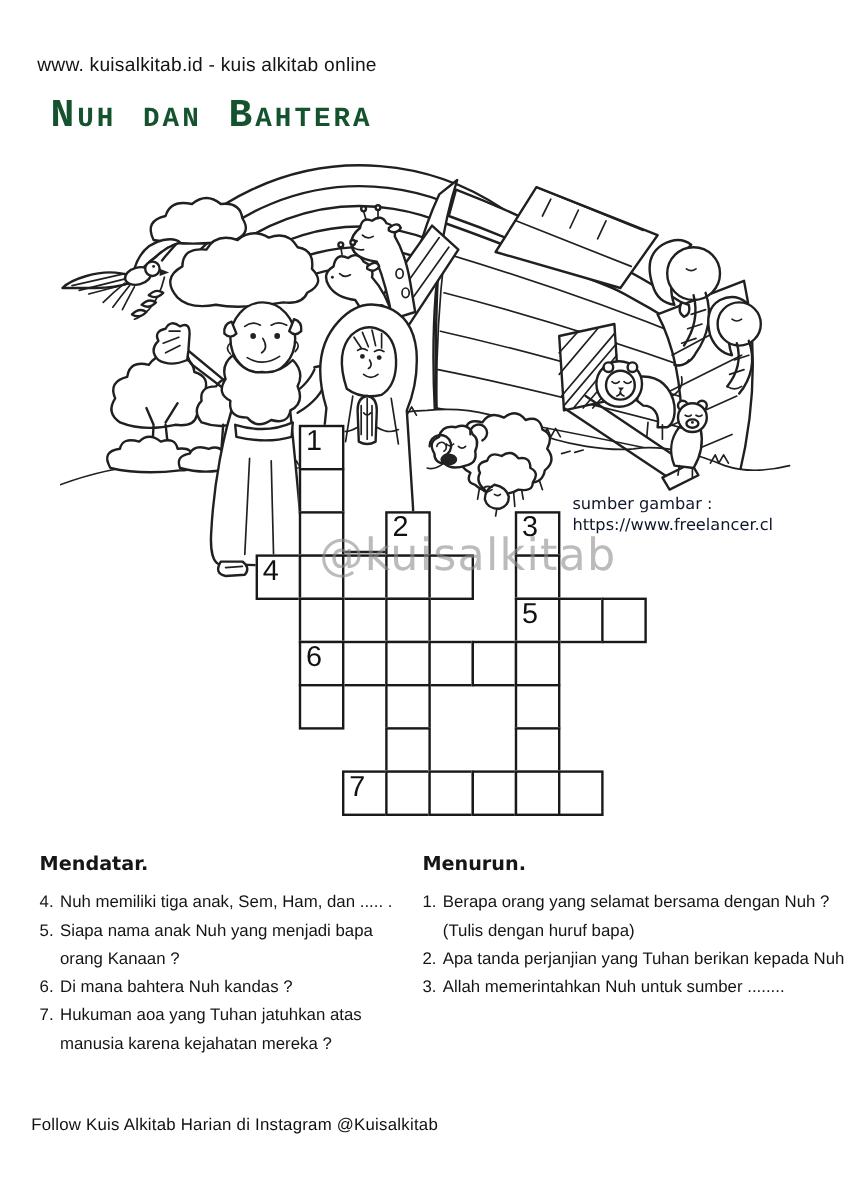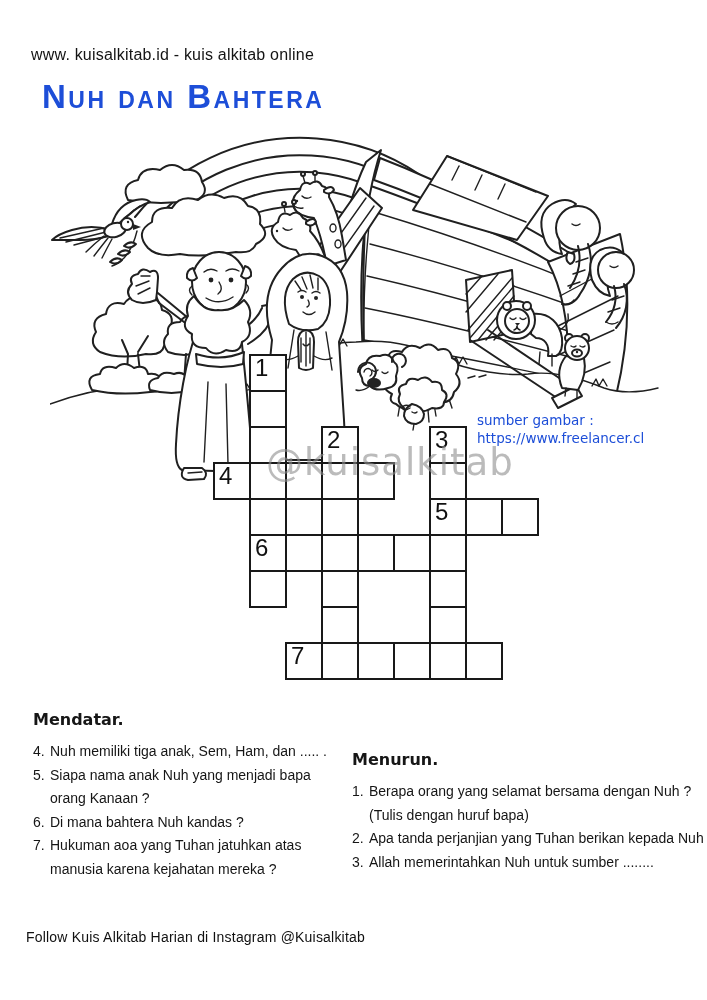--- a/index.html
+++ b/index.html
@@ -3,45 +3,45 @@
 <meta charset="utf-8">
 <style>
   html,body{margin:0;padding:0;}
   body{
     width:707px;height:1000px;position:relative;background:#ffffff;
     font-family:"Liberation Sans", sans-serif;color:#111;overflow:hidden;
   }
   .abs{position:absolute;}
   .header-url{left:31px;top:46px;font-size:16px;letter-spacing:.2px;color:#141414;}
   .page-title{
-    left:42px;top:78px;font-family:Liberation Sans, sans-serif;
+    left:42px;top:78px;font-family:Liberation Mono, monospace;
     font-variant:small-caps;font-weight:900;font-size:33px;letter-spacing:2.5px;
-    color:#1d4ed8;
+    color:#14532d;
   }
   .illustration{left:50px;top:128px;}
   .src-credit{
-    left:477px;top:412px;font-size:13.5px;line-height:17.5px;color:#1d4ed8;
+    left:477px;top:412px;font-size:13.5px;line-height:17.5px;color:#0f172a;
     font-family:"DejaVu Sans", sans-serif;
   }
   .watermark{
     left:266px;top:393px;font-size:37px;font-family:"DejaVu Sans", sans-serif;
     font-weight:500;color:#8f8f8f;opacity:.6;letter-spacing:1px;z-index:6;margin-top:48px;
   }
   .cw-grid{position:absolute;z-index:5;}
   .cw-cell{
     position:absolute;width:38px;height:38px;box-sizing:border-box;
     border:2px solid #191919;background:#fff;
   }
   .cw-num{
     position:absolute;left:4px;top:-1px;font-size:24px;line-height:26px;
     font-family:"Liberation Sans", sans-serif;color:#111;
   }
   .clues-col{position:absolute;top:710px;}
   .clues-across{left:33px;width:310px;}
-  .clues-down{left:352px;width:350px;margin-top:40px;}
+  .clues-down{left:352px;width:350px;}
   .clues-heading{
     font-family:"DejaVu Sans", sans-serif;font-size:16px;font-weight:700;
     color:#161616;margin:0 0 11px 0;
   }
   .clue{display:flex;font-size:14px;line-height:23.5px;color:#151515;white-space:nowrap;}
   .clue .clue-num{flex:none;width:17px;}
   .footer-note{left:26px;top:929px;font-size:14px;color:#101010;letter-spacing:.2px;}
   svg .ln{fill:none;stroke:#202020;stroke-width:2;stroke-linecap:round;stroke-linejoin:round;}
   svg .th{fill:none;stroke:#202020;stroke-width:1.4;stroke-linecap:round;stroke-linejoin:round;}
   svg .wh{fill:#ffffff;stroke:#202020;stroke-width:2;stroke-linecap:round;stroke-linejoin:round;}

